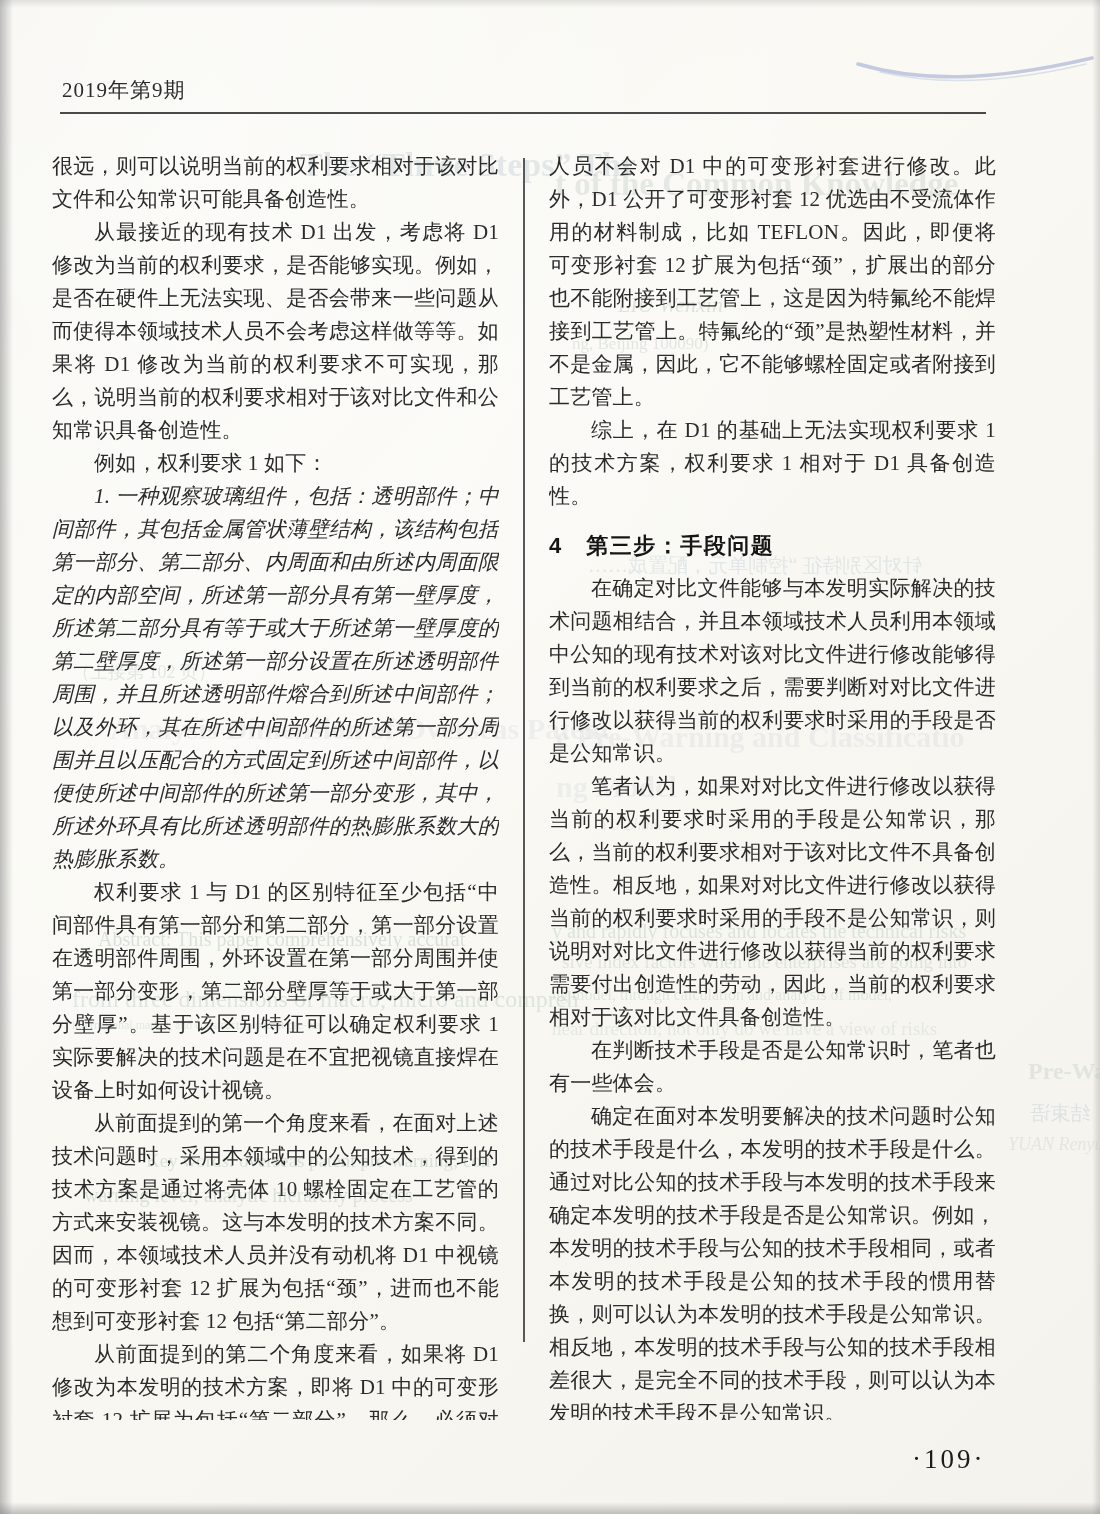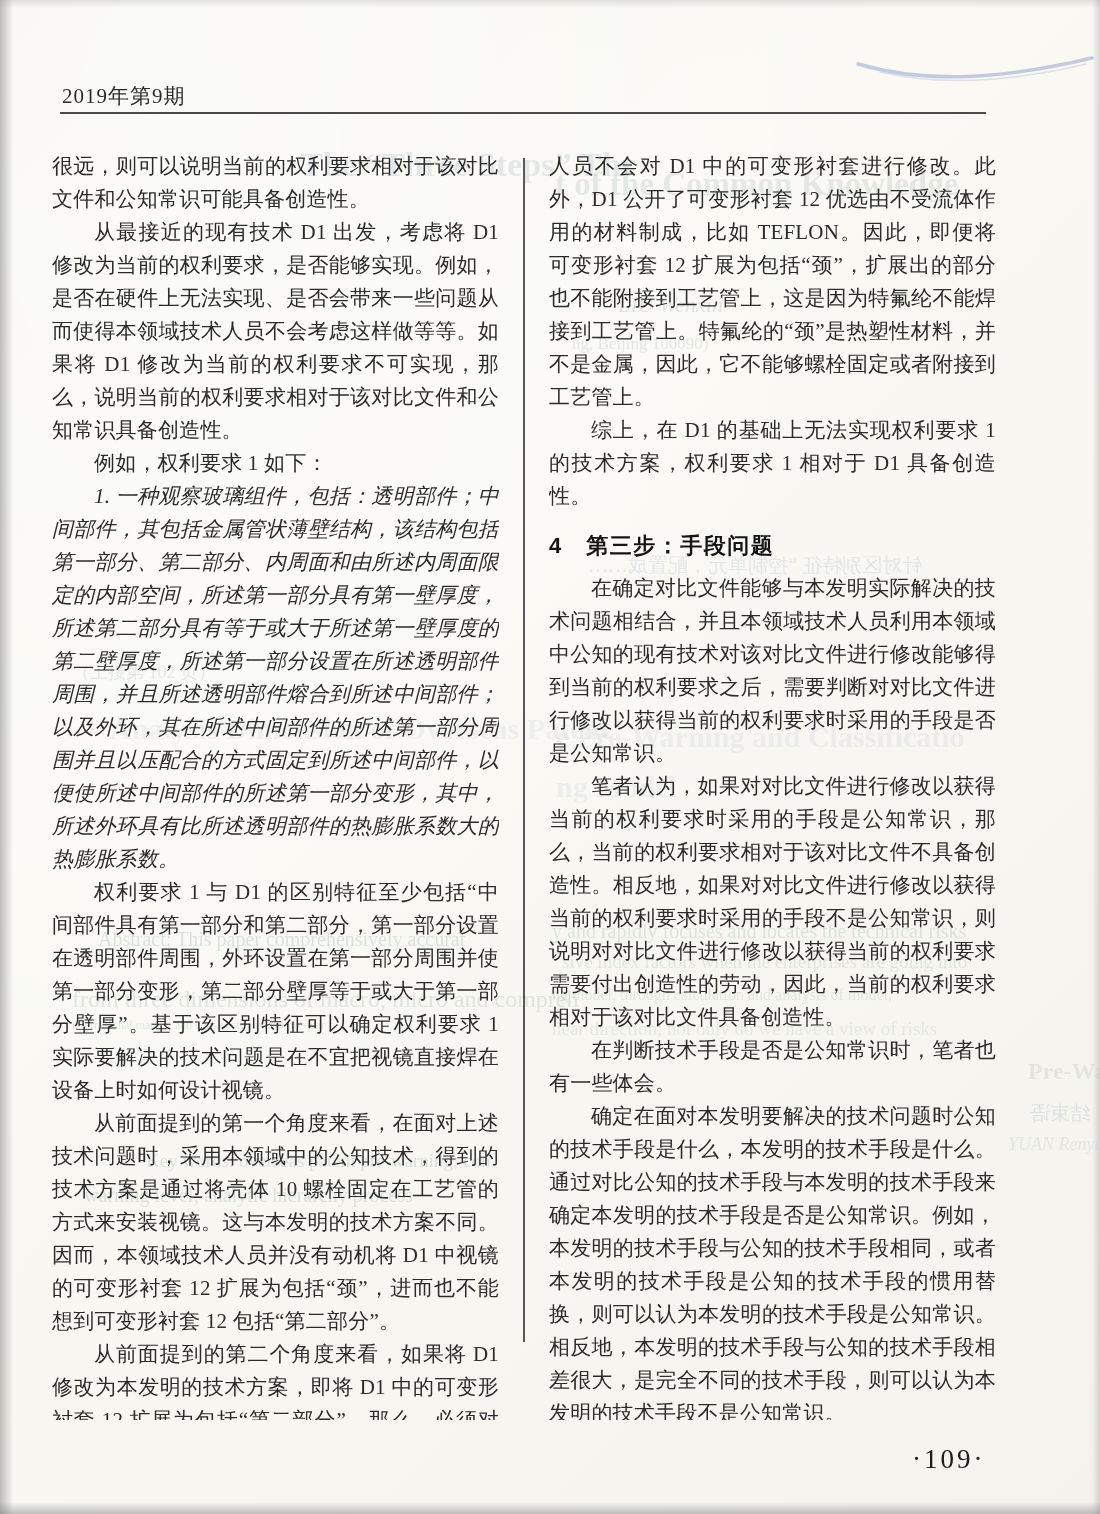--- a/index.html
+++ b/index.html
@@ -12,21 +12,21 @@
   }
   .edge-left{position:absolute;left:0;top:0;width:13px;height:100%;
     background:linear-gradient(90deg, rgba(115,115,115,.45), rgba(115,115,115,0));}
   .edge-right{position:absolute;right:0;top:0;width:8px;height:100%;
     background:linear-gradient(270deg, rgba(135,135,135,.30), rgba(135,135,135,0));}
   .edge-bottom{position:absolute;left:0;bottom:0;width:100%;height:12px;
     background:linear-gradient(0deg, rgba(105,105,105,.40), rgba(105,105,105,0));}
   .edge-top{position:absolute;left:0;top:0;width:100%;height:8px;
     background:linear-gradient(180deg, rgba(150,150,150,.25), rgba(150,150,150,0));}
 
-  .hdr-issue{position:absolute;left:62px;top:82px;font-size:21px;letter-spacing:1px;}
+  .hdr-issue{position:absolute;left:62px;top:76px;font-size:21px;letter-spacing:1px;}
   .hdr-title{position:absolute;left:0;top:76px;width:100%;text-align:center;font-size:21px;letter-spacing:2px;}
   .hdr-rule{position:absolute;left:60px;top:112px;width:926px;height:2px;background:#4a4a4a;}
 
   .col{position:absolute;top:150px;width:447px;height:1270px;overflow:hidden;
        text-align:justify;}
   #col-left{left:52px;}
   #col-right{left:549px;}
   .blk{margin:0;font-size:21px;line-height:33px;letter-spacing:.2px;}
   .blk.body,.blk.claim{text-indent:2em;}
   .blk.cont{text-indent:0;}

